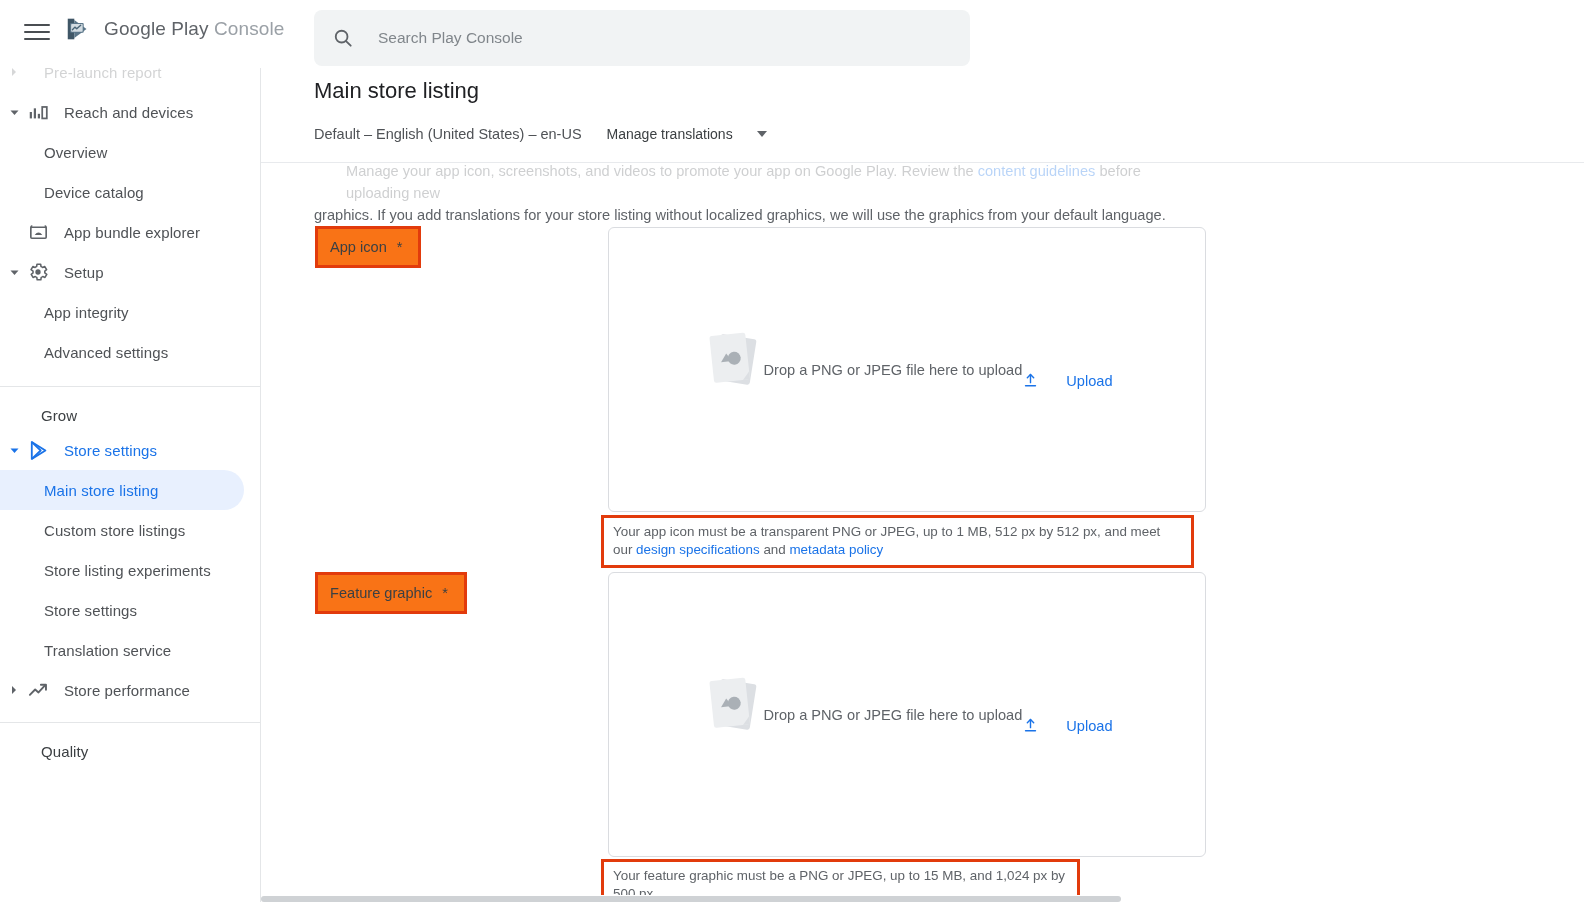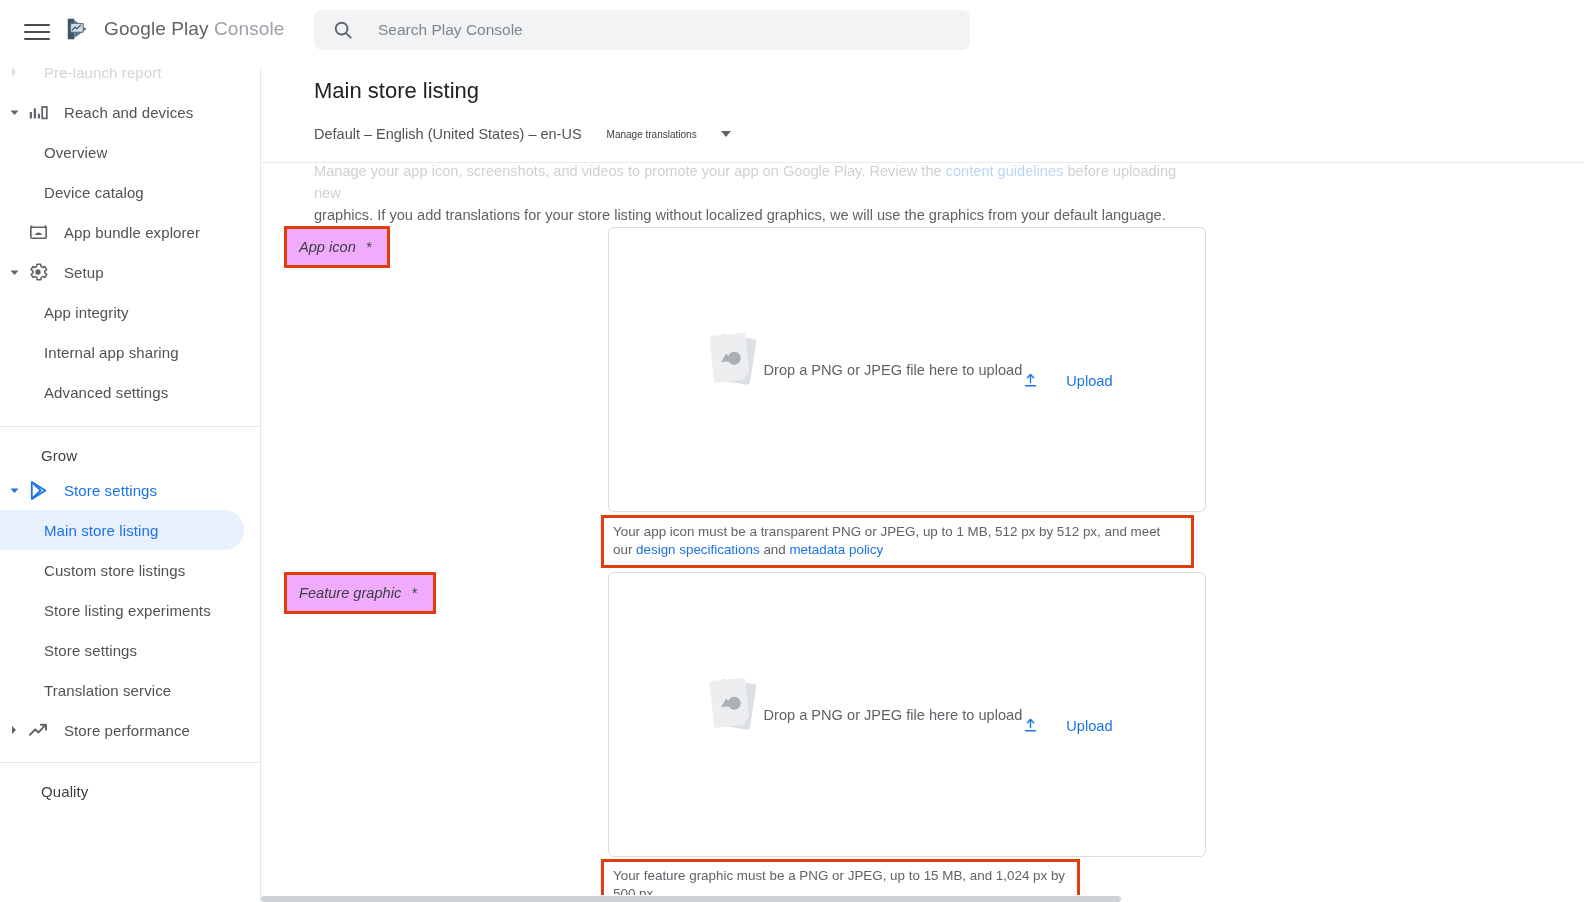--- a/index.html
+++ b/index.html
@@ -27,21 +27,21 @@
   }
   .hamburger span { display: block; width: 26px; height: 2px; background: #4a4e52; border-radius: 1px; }
 
   .brand { position: absolute; left: 64px; top: 14px; display: flex; align-items: center; gap: 10px; cursor: pointer; }
   .brand-logo { width: 30px; height: 30px; display: block; }
   .brand-text { font-size: 19px; letter-spacing: .1px; white-space: nowrap; }
   .brand-text .g1 { color: #5f6368; }
   .brand-text .g2 { color: #9aa0a6; }
 
   .searchbar {
-    position: absolute; left: 314px; top: 10px; width: 656px; height: 40px;
+    position: absolute; left: 314px; top: 10px; width: 656px; height: 56px;
     background: #f1f3f4; border-radius: 8px; display: flex; align-items: center;
     padding: 0 18px; cursor: text;
   }
   .search-icon { width: 22px; height: 22px; flex: none; margin-right: 24px; }
   .search-input {
     border: 0; outline: 0; background: transparent; width: 100%;
     font-family: "Liberation Sans", sans-serif; font-size: 15.5px; color: #3c4043;
   }
   .search-input::placeholder { color: #80868b; }
 
@@ -77,37 +77,36 @@
   
   .content { position: absolute; left: 261px; top: 0; width: 1323px; height: 902px; background: #fff; }
 
   .page-head {
     position: absolute; left: 0; top: 68px; width: 1323px; height: 95px;
     background: #fff; z-index: 30; border-bottom: 1px solid #e8eaed;
   }
   .page-title { position: absolute; left: 53px; top: 10px; font-size: 22px; color: #202124; letter-spacing: 0; }
   .locale-row { position: absolute; left: 53px; top: 58px; display: flex; align-items: center; gap: 25px; }
   .locale-text { font-size: 14.5px; color: #4f5256; }
-  .manage-translations { display: flex; align-items: center; gap: 24px; cursor: pointer; font-size: 10px; color: #3c4043; font-weight: 500; }
+  .manage-translations { display: flex; align-items: center; gap: 24px; cursor: pointer; font-size: 14px; color: #3c4043; font-weight: 500; }
   .tri-down { width: 0; height: 0; border-left: 5px solid transparent; border-right: 5px solid transparent; border-top: 6px solid #5f6368; }
 
   .scroll-area { position: absolute; left: 0; top: 68px; width: 1323px; height: 834px; }
 
   .intro {
     position: absolute; left: 53px; top: 92px; width: 880px;
     font-size: 14.6px; line-height: 22px; color: #5f6368;
   }
   .intro a { color: #1a73e8; text-decoration: none; }
-  .intro .line1 { opacity: .30; }
+  .intro .line1 { opacity: .30; margin-left: 32px; }
 
   .field { position: absolute; left: 0; width: 1323px; }
   .field-label-box {
-    position: absolute; left: 23px; border: 3px solid #e23b0c; background: #f0abfc;
+    position: absolute; left: 54px; border: 3px solid #e23b0c; background: #f97316;
     padding: 9px 16px 9px 12px;
-    font-style: italic;
   }
   .field-label { font-size: 14.6px; color: #3c4043; white-space: nowrap; }
   .field-label .req { margin-left: 10px; }
 
   .dropzone {
     position: absolute; left: 347px; width: 598px;
     border: 1px solid #dadce0; border-radius: 6px; background: #fff;
     display: flex; flex-direction: row; align-items: center; justify-content: center;
     cursor: pointer;
   }
@@ -195,23 +194,20 @@
         <svg width="22" height="22" viewBox="0 0 24 24">
           <path d="M19.4 13a7.5 7.5 0 000-2l2-1.5-2-3.4-2.4 1a7.6 7.6 0 00-1.7-1l-.4-2.6h-4l-.4 2.6a7.6 7.6 0 00-1.7 1l-2.4-1-2 3.4L6.6 11a7.5 7.5 0 000 2l-2 1.5 2 3.4 2.4-1a7.6 7.6 0 001.7 1l.4 2.6h4l.4-2.6a7.6 7.6 0 001.7-1l2.4 1 2-3.4z" fill="none" stroke="#5f6368" stroke-width="1.7" stroke-linejoin="round"></path>
           <circle cx="12" cy="12" r="2.9" fill="#5f6368"></circle>
         </svg>
       </span>
       <span class="nlabel">Setup</span>
     </div>
 
     <div class="nav-row child">
       <span class="nlabel">App integrity</span>
-    </div>
-    <div class="nav-row child">
-      <span class="nlabel">Internal app sharing</span>
     </div>
     <div class="nav-row child">
       <span class="nlabel">Advanced settings</span>
     </div>
 
     <div class="nav-divider"></div>
     <div class="nav-section">Grow</div>
 
     <div class="nav-row blue">
       <span class="caret">

